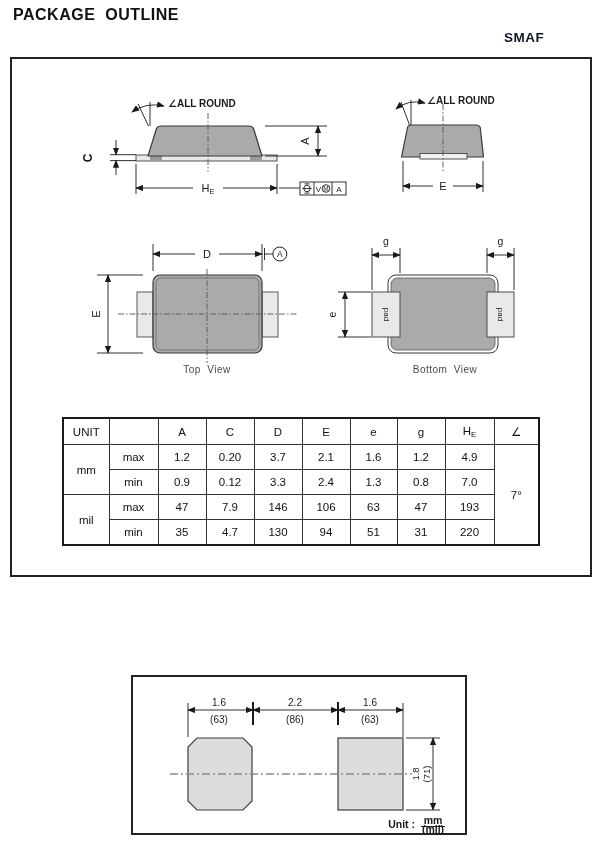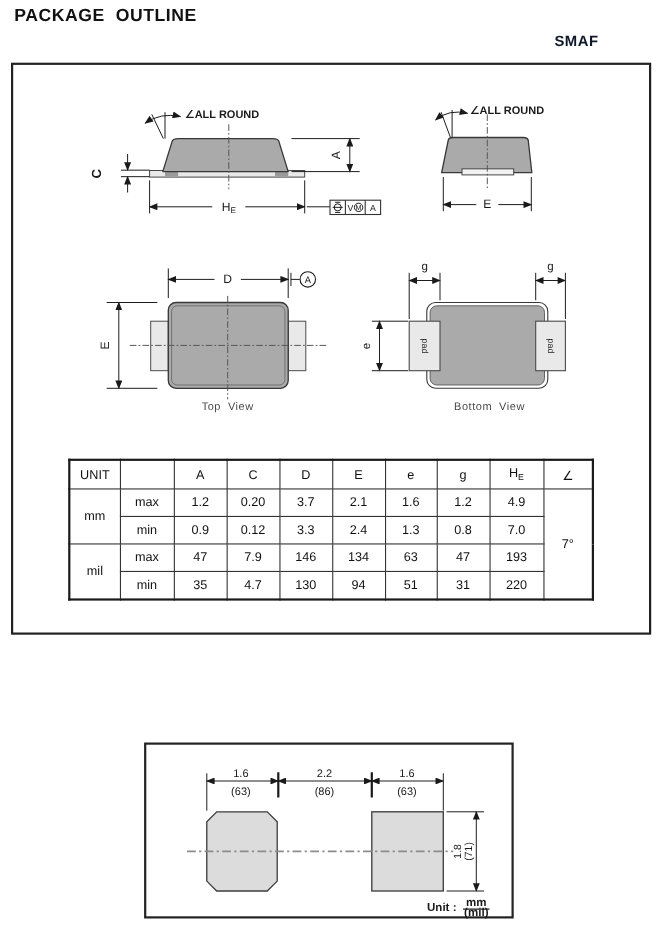--- a/index.html
+++ b/index.html
@@ -205,21 +205,21 @@
       <td>1.3</td>
       <td>0.8</td>
       <td>7.0</td>
     </tr>
     <tr>
       <td rowspan="2">mil</td>
       <td>max</td>
       <td>47</td>
       <td>7.9</td>
       <td>146</td>
-      <td>134</td>
+      <td>106</td>
       <td>63</td>
       <td>47</td>
       <td>193</td>
     </tr>
     <tr>
       <td>min</td>
       <td>35</td>
       <td>4.7</td>
       <td>130</td>
       <td>94</td>

